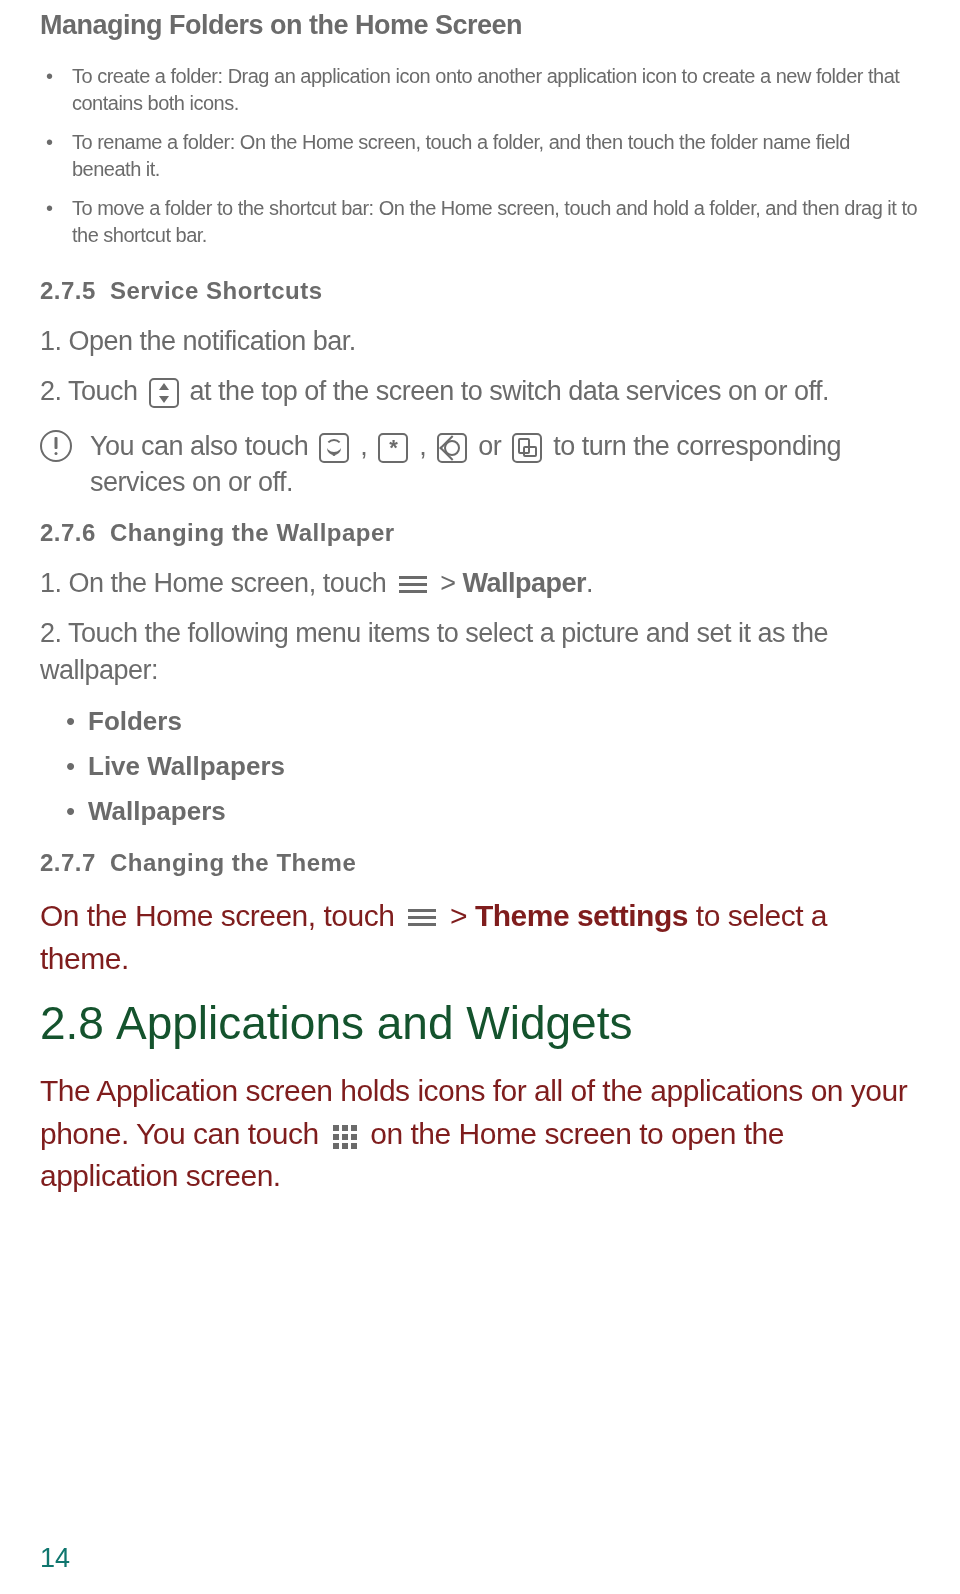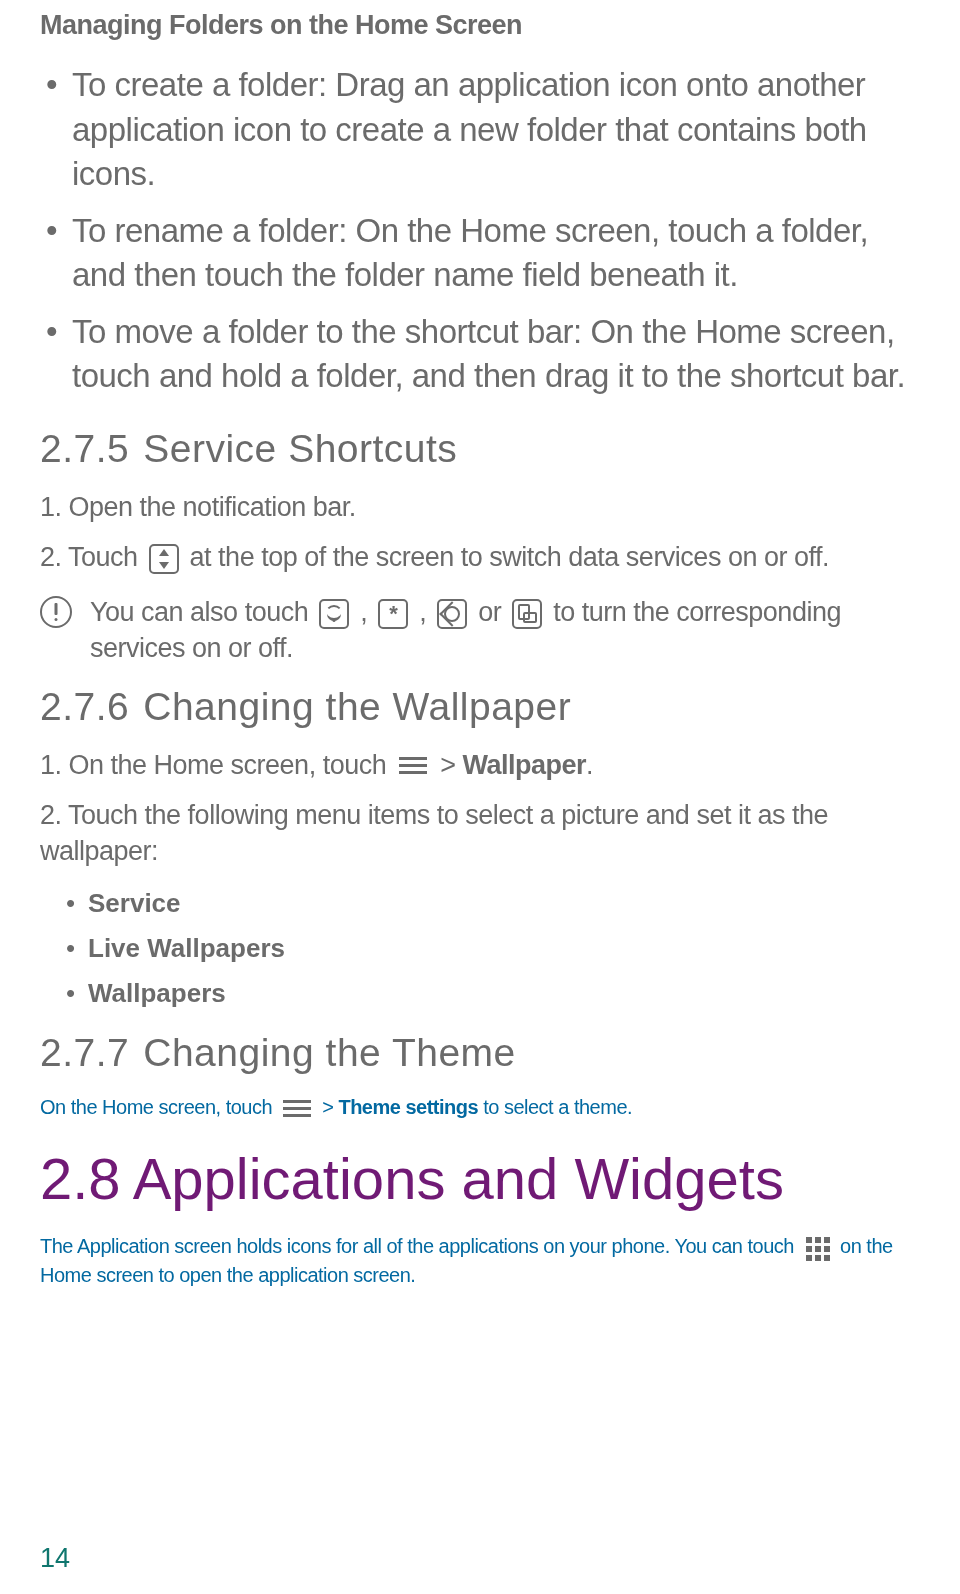--- a/index.html
+++ b/index.html
@@ -21,21 +21,21 @@
       font-weight: bold;
       color: #6b6b6b;
       margin-bottom: 22px;
       letter-spacing: -0.5px;
     }
     .bullet-list {
       list-style: none;
       margin-bottom: 28px;
     }
     .bullet-list li {
-      font-size: 33px;
+      font-size: 20px;
       line-height: 1.35;
       margin-bottom: 12px;
       padding-left: 32px;
       position: relative;
       color: #6b6b6b;
       letter-spacing: -0.5px;
     }
     .bullet-list li::before {
       content: "•";
       position: absolute;
@@ -60,22 +60,22 @@
       content: "•";
       position: absolute;
       left: 6px;
       top: 0;
       color: #6b6b6b;
     }
     .nested-bullets b {
       font-weight: bold;
     }
     h2.sub-section {
-      font-size: 39px;
-      font-weight: normal;
+      font-size: 24px;
+      font-weight: bold;
       color: #6b6b6b;
       margin-top: 18px;
       margin-bottom: 18px;
       letter-spacing: 0.5px;
     }
     .sub-number {
       margin-right: 14px;
     }
     .numbered-step {
       font-size: 27px;
@@ -268,33 +268,33 @@
       top: 1px;
       left: 1px;
       width: 6px;
       height: 6px;
       background: #6b6b6b;
       box-shadow: 9px 0 0 #6b6b6b, 18px 0 0 #6b6b6b,
                   0 9px 0 #6b6b6b, 9px 9px 0 #6b6b6b, 18px 9px 0 #6b6b6b,
                   0 18px 0 #6b6b6b, 9px 18px 0 #6b6b6b, 18px 18px 0 #6b6b6b;
     }
     h1.main-section {
-      font-size: 58px;
+      font-size: 46px;
       font-weight: normal;
-      color: #701a75;
-      margin-top: 24px;
+      color: #14532d;
+      margin-top: 16px;
       margin-bottom: 20px;
     }
     .main-number {
       margin-right: 12px;
     }
     .paragraph {
-      font-size: 20px;
+      font-size: 30px;
       line-height: 1.42;
-      color: #0369a1;
+      color: #7f1d1d;
       margin-bottom: 6px;
       letter-spacing: -0.5px;
     }
     .page-number {
       position: absolute;
       bottom: 20px;
       left: 40px;
       font-size: 27px;
       color: #0f766e;
     }
@@ -334,21 +334,21 @@
   <span class="sub-number">2.7.6</span><span>Changing the Wallpaper</span>
 </h2>
 
 <p class="numbered-step">
   <span>1. On the Home screen, touch </span><span class="menu-icon"></span><span>   &gt; </span><b>Wallpaper</b><span>.</span>
 </p>
 
 <p class="numbered-step">2. Touch the following menu items to select a picture and set it as the wallpaper:</p>
 
 <ul class="nested-bullets">
-  <li><b>Service</b></li>
+  <li><b>Folders</b></li>
   <li><b>Live Wallpapers</b></li>
   <li><b>Wallpapers</b></li>
 </ul>
 
 <h2 class="sub-section">
   <span class="sub-number">2.7.7</span><span>Changing the Theme</span>
 </h2>
 
 <p class="paragraph">
   <span>On the Home screen, touch </span><span class="menu-icon"></span><span>   &gt; </span><b>Theme settings</b><span> to select a theme.</span>

